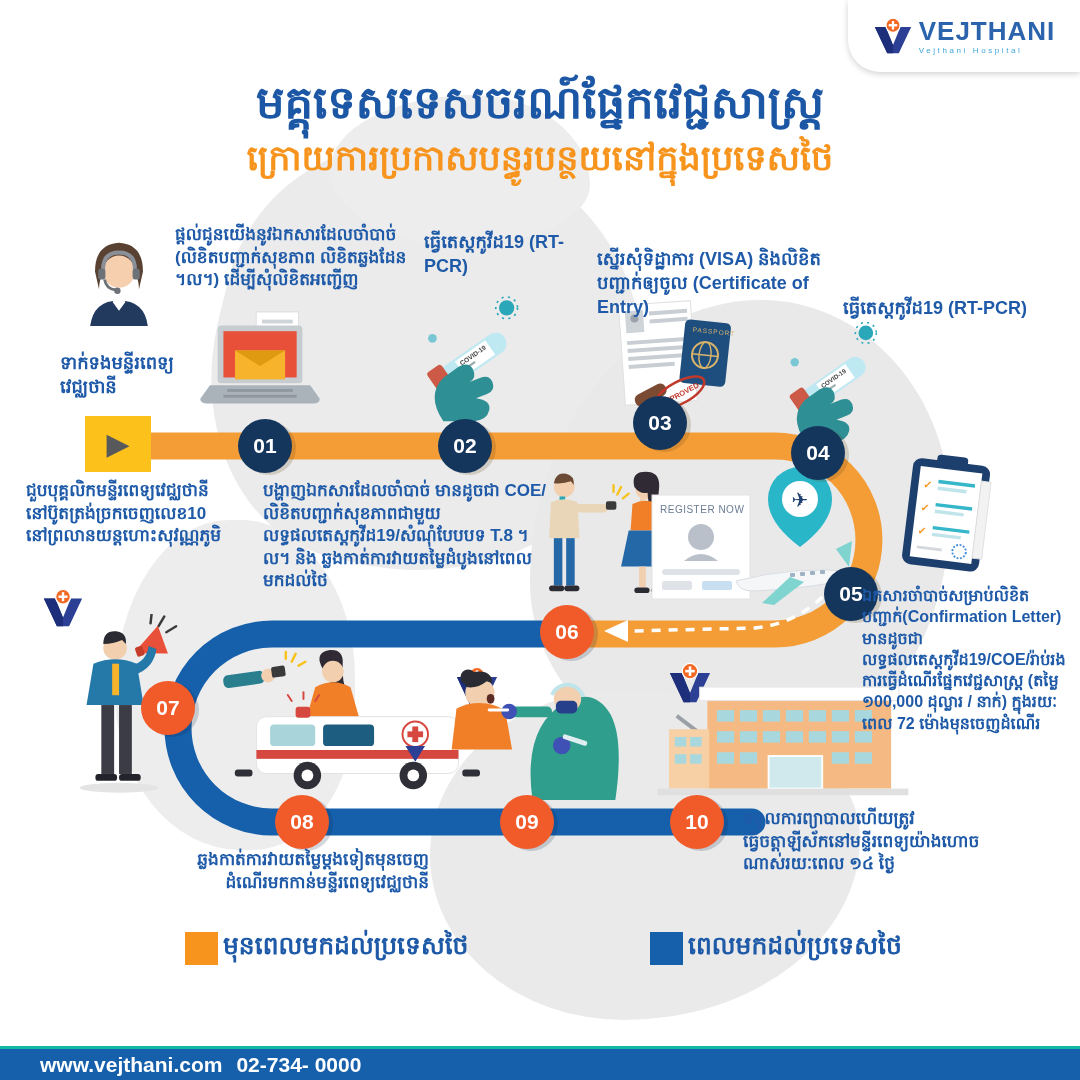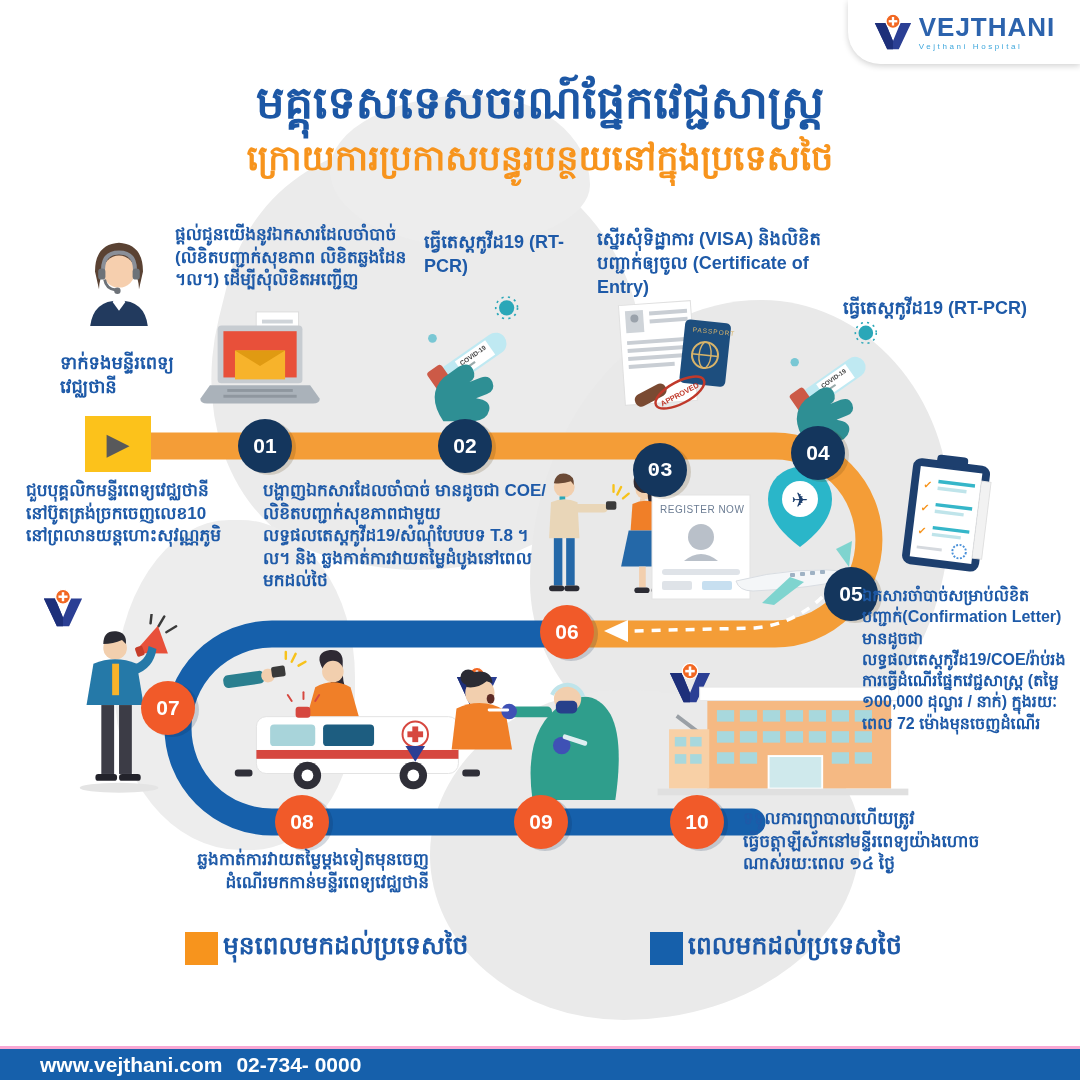--- a/index.html
+++ b/index.html
@@ -7,21 +7,21 @@
   .canvas{position:relative;width:1080px;height:1080px;overflow:hidden;background:#ffffff;
           font-family:"Liberation Sans",sans-serif;}
   
   .blob{position:absolute;background:#ebebeb;z-index:0;}
   .b1{left:215px;top:145px;width:430px;height:430px;border-radius:48% 52% 60% 40%/45% 55% 50% 50%;transform:rotate(14deg);}
   .b2{left:530px;top:300px;width:420px;height:470px;border-radius:55% 45% 50% 50%/60% 45% 55% 40%;background:#e9e9e9;}
   .b3{left:115px;top:520px;width:240px;height:330px;border-radius:50% 50% 45% 55%/55% 50% 45% 50%;background:#ededed;}
   .b4{left:430px;top:690px;width:430px;height:330px;border-radius:45% 55% 55% 45%/50% 45% 55% 50%;background:#eaeaea;}
   .b5{left:330px;top:95px;width:260px;height:150px;border-radius:55% 45% 50% 50%/50% 60% 40% 50%;background:#ededed;}
   
-  .logo-card{position:absolute;right:0;top:0;width:232px;height:64px;background:#fff;z-index:4;
+  .logo-card{position:absolute;right:0;top:0;width:232px;height:72px;background:#fff;z-index:4;
              border-bottom-left-radius:32px;box-shadow:0 2px 6px rgba(0,0,0,.18);
              display:flex;align-items:center;justify-content:center;gap:6px;}
   .logo-text{display:flex;flex-direction:column;line-height:1;}
   .logo-brand{font-size:26px;font-weight:bold;color:#2c63ad;letter-spacing:1px;}
   .logo-tag{font-size:8px;color:#3fa7dc;letter-spacing:2.6px;margin-top:3px;}
   .title{position:absolute;left:0;top:74px;width:100%;text-align:center;z-index:3;
          font-size:45px;font-weight:bold;color:#1c57a5;}
   .subtitle{position:absolute;left:0;top:136px;width:100%;text-align:center;z-index:3;
             font-size:35px;font-weight:bold;color:#f7941d;}
   
@@ -36,21 +36,21 @@
   .orangeb{background:#f15a29;box-shadow:4px 2px 0 rgba(10,40,80,.18);}
   
   .ktext{position:absolute;color:#1e5aa8;font-weight:bold;font-size:17px;line-height:1.33;z-index:3;}
   
   .legend-item{position:absolute;display:flex;align-items:center;gap:5px;z-index:3;}
   .swatch{width:33px;height:33px;}
   .legend-label{font-size:25px;font-weight:bold;color:#1e5aa8;}
   .contact{position:absolute;left:0;top:988px;width:100%;text-align:center;z-index:3;
            font-size:29px;font-weight:bold;color:#f7941d;}
   .footer{position:absolute;left:0;bottom:0;width:100%;height:34px;background:#1660ab;z-index:4;
-          border-top:3px solid #f9a8d4;display:flex;align-items:center;gap:14px;padding-left:40px;}
+          border-top:3px solid #14b8a6;display:flex;align-items:center;gap:14px;padding-left:40px;}
   .footer-site{color:#ffffff;font-size:21px;font-weight:bold;}
   .footer-phone{color:#ffffff;font-size:21px;font-weight:bold;}
   
   .illus{position:absolute;z-index:2;}
   .v-icon{position:absolute;z-index:2;}
 </style>
 </head>
 <body>
 
 <div class="canvas">
@@ -96,49 +96,49 @@
   <div class="play-btn">
     <span>▶</span>
   </div>
 
   <div class="badge navy" style="left:238px;top:419px;">
       <span>01</span>
     </div>
   <div class="badge navy" style="left:438px;top:419px;">
       <span>02</span>
     </div>
-  <div class="badge navy" style="left:633px;top:443px;font-family:Liberation Mono, monospace;">
+  <div class="badge navy" style="left:633px;top:396px;">
       <span>03</span>
     </div>
   <div class="badge navy" style="left:791px;top:426px;">
       <span>04</span>
     </div>
   <div class="badge navy" style="left:824px;top:567px;">
       <span>05</span>
     </div>
   <div class="badge orangeb" style="left:540px;top:605px;">
       <span>06</span>
     </div>
   <div class="badge orangeb" style="left:141px;top:681px;">
       <span>07</span>
     </div>
   <div class="badge orangeb" style="left:275px;top:795px;">
       <span>08</span>
     </div>
-  <div class="badge orangeb" style="left:514px;top:795px;">
+  <div class="badge orangeb" style="left:500px;top:795px;">
       <span>09</span>
     </div>
   <div class="badge orangeb" style="left:670px;top:795px;text-align:right;">
       <span>10</span>
     </div>
 
   <div class="ktext" style="left:175px;top:224px;width:235px;">ផ្តល់ជូនយើងនូវឯកសារដែលចាំបាច់ (លិខិតបញ្ជាក់សុខភាព លិខិតឆ្លងដែន ។ល។) ដើម្បីសុំលិខិតអញ្ជើញ</div>
   <div class="ktext" style="left:60px;top:352px;width:155px;font-size:18px;">ទាក់ទងមន្ទីរពេទ្យវេជ្ឈថានី</div>
   <div class="ktext" style="left:424px;top:231px;width:175px;font-size:18px;">ធ្វើតេស្តកូវីដ19 (RT-PCR)</div>
-  <div class="ktext" style="left:597px;top:228px;width:230px;font-size:18px;">ស្នើរសុំទិដ្ឋាការ (VISA) និងលិខិតបញ្ជាក់ឲ្យចូល (Certificate of Entry)</div>
+  <div class="ktext" style="left:597px;top:248px;width:230px;font-size:18px;">ស្នើរសុំទិដ្ឋាការ (VISA) និងលិខិតបញ្ជាក់ឲ្យចូល (Certificate of Entry)</div>
   <div class="ktext" style="left:843px;top:297px;width:190px;font-size:18px;">ធ្វើតេស្តកូវីដ19 (RT-PCR)</div>
   <div class="ktext" style="left:862px;top:585px;width:212px;font-size:16px;">ឯកសារចាំបាច់សម្រាប់លិខិតបញ្ជាក់(Confirmation Letter) មានដូចជាលទ្ធផលតេស្តកូវីដ19/COE/រ៉ាប់រងការធ្វើដំណើរផ្នែកវេជ្ជសាស្ត្រ (តម្លៃ ១00,000 ដុល្លារ / នាក់) ក្នុងរយៈពេល 72 ម៉ោងមុនចេញដំណើរ</div>
   <div class="ktext" style="left:263px;top:480px;width:292px;">បង្ហាញឯកសារដែលចាំបាច់ មានដូចជា COE/លិខិតបញ្ជាក់សុខភាពជាមួយលទ្ធផលតេស្តកូវីដ19/សំណុំបែបបទ T.8 ។ល។ និង ឆ្លងកាត់ការវាយតម្លៃដំបូងនៅពេលមកដល់ថៃ</div>
   <div class="ktext" style="left:26px;top:480px;width:205px;">ជួបបុគ្គលិកមន្ទីរពេទ្យវេជ្ឈថានីនៅប៊ូតត្រង់ច្រកចេញលេខ10 នៅព្រលានយន្តហោះសុវណ្ណភូមិ</div>
   <div class="ktext" style="left:197px;top:849px;width:232px;text-align:right;">ឆ្លងកាត់ការវាយតម្លៃម្តងទៀតមុនចេញដំណើរមកកាន់មន្ទីរពេទ្យវេជ្ឈថានី</div>
   <div class="ktext" style="left:743px;top:808px;width:250px;">ទទួលការព្យាបាលហើយត្រូវធ្វើចត្តាឡីស័កនៅមន្ទីរពេទ្យយ៉ាងហោចណាស់រយៈពេល ១៤ ថ្ងៃ</div>
 
   <svg class="illus" style="left:78px;top:238px;" width="82" height="88" viewBox="0 0 100 110">
     <path d="M50 6 q30 2 30 36 l-5 22 q-1 -30 -25 -30 q-24 0 -25 30 l-5 -22 q0 -34 30 -36z" fill="#5a4233"></path>
     <circle cx="50" cy="42" r="20" fill="#f6cfae"></circle>

